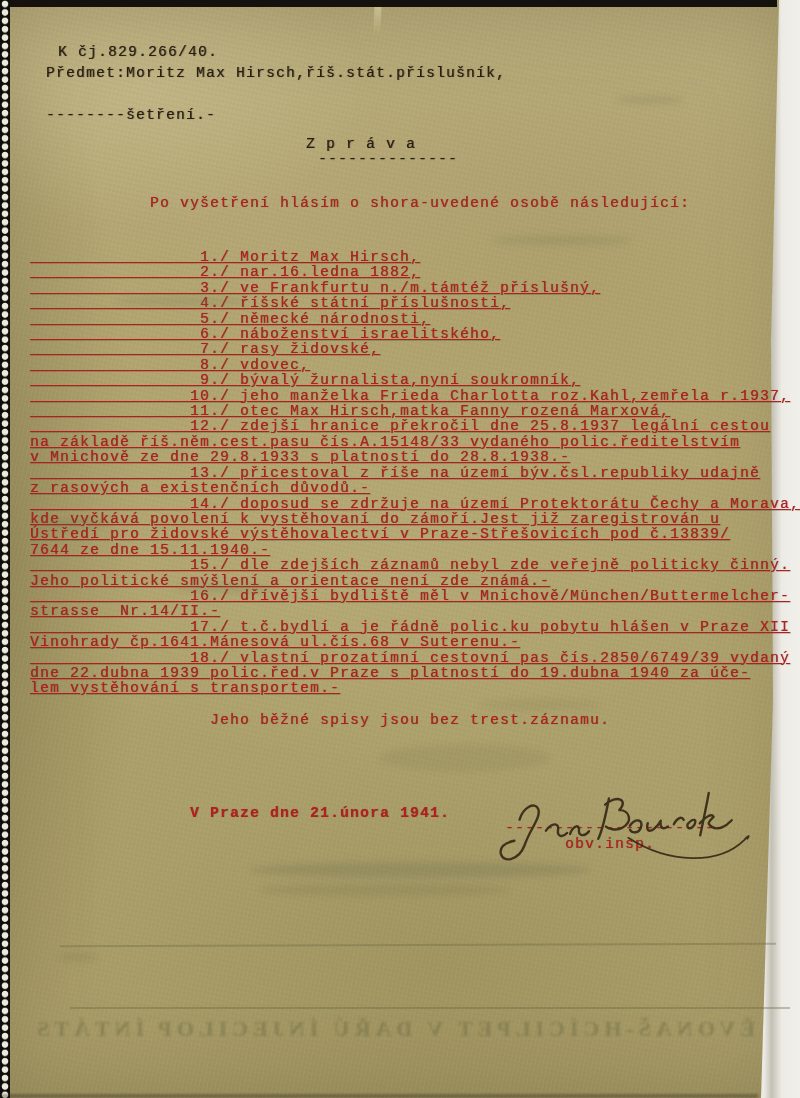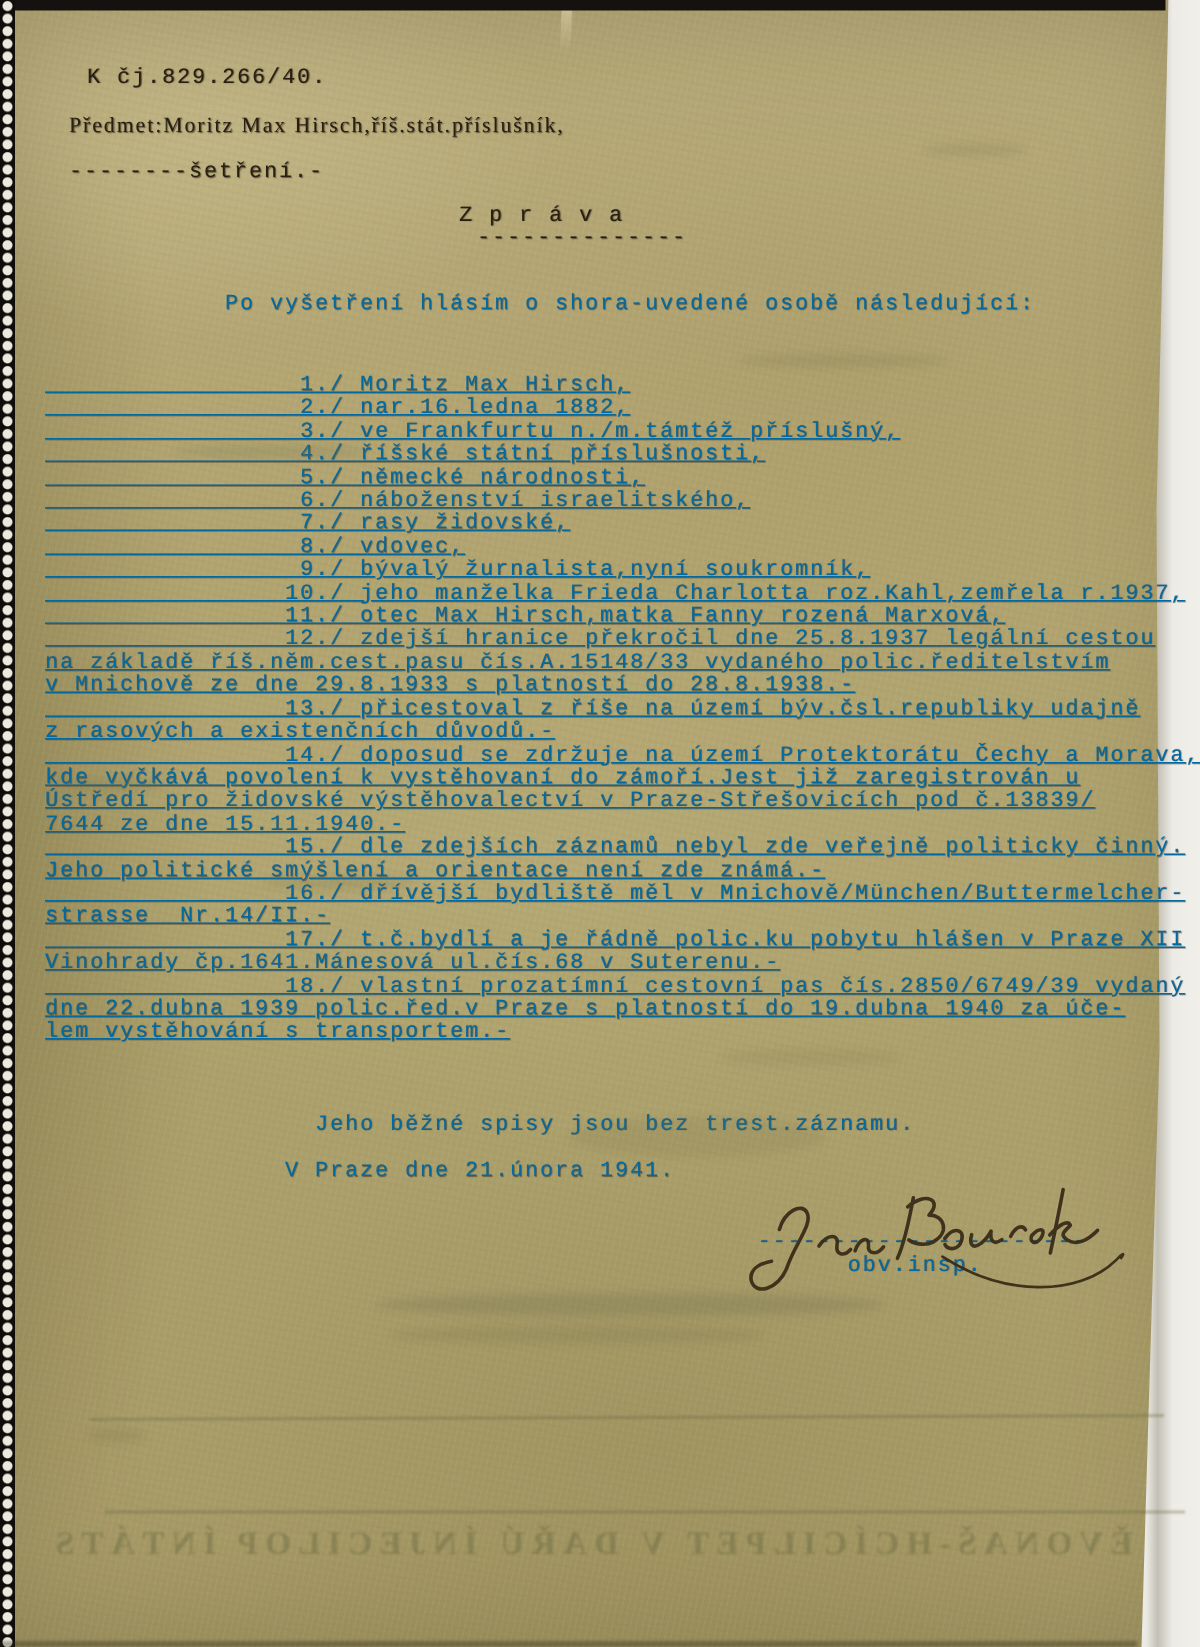--- a/index.html
+++ b/index.html
@@ -32,33 +32,33 @@
   .deckle{position:absolute;left:0;top:0;width:10px;height:1098px;
     background-image:radial-gradient(circle at 5px 4px,#eceade 2.9px,transparent 3.7px);
     background-size:10px 8.4px;}
   .edge-bottom{position:absolute;left:0;top:1094px;width:758px;height:4px;
     background:rgba(40,35,20,0.35);filter:blur(1px);}
   .crease{position:absolute;left:374px;top:0;width:7px;height:34px;
     background:linear-gradient(180deg,rgba(228,219,178,0.65),rgba(228,219,178,0));
     transform:rotate(3deg);filter:blur(0.5px);}
 
   .typed{position:absolute;white-space:pre;font-size:14.5px;letter-spacing:1.3px;
-    line-height:15.4px;color:#0369a1;
+    line-height:15.4px;color:#b91c1c;
     text-shadow:0.5px 0.4px 0.7px rgba(47,37,23,0.55);}
   .typed.heavy{color:#281f12;text-shadow:0.7px 0.4px 0.8px rgba(40,30,18,0.65);}
 
   #reference{left:46px;top:45px;margin-left:12px;}
-  #subject{left:46px;top:77px;font-family:Liberation Serif, serif;}
+  #subject{left:46px;top:66px;}
   #subject-underline{left:46px;top:108px;}
   #title{left:306px;top:137px;}
   #title-underline{left:318px;top:152px;}
   #intro{left:150px;top:196px;}
   #body{left:30px;top:250px;text-decoration:underline;}
-  #closing{left:210px;top:713px;margin-top:30px;}
-  #dateline{left:190px;top:774px;}
+  #closing{left:210px;top:713px;}
+  #dateline{left:190px;top:806px;font-weight:bold;}
   #sig-dashes{left:505px;top:821px;}
   #sig-role{left:565px;top:837px;}
 
   .sig-svg{position:absolute;left:478px;top:786px;width:290px;height:88px;
     transform:rotate(-2deg);opacity:0.92;}
   .sig-svg path{fill:none;stroke:#362a17;stroke-width:2.4;stroke-linecap:round;stroke-linejoin:round;}
   .sig-svg path.thin{stroke-width:1.8;}
 
   .bleed-line{position:absolute;height:2px;background:rgba(105,105,65,0.38);filter:blur(0.6px);}
   #bleed-line-1{left:60px;top:944px;width:716px;transform:rotate(-0.2deg);}

